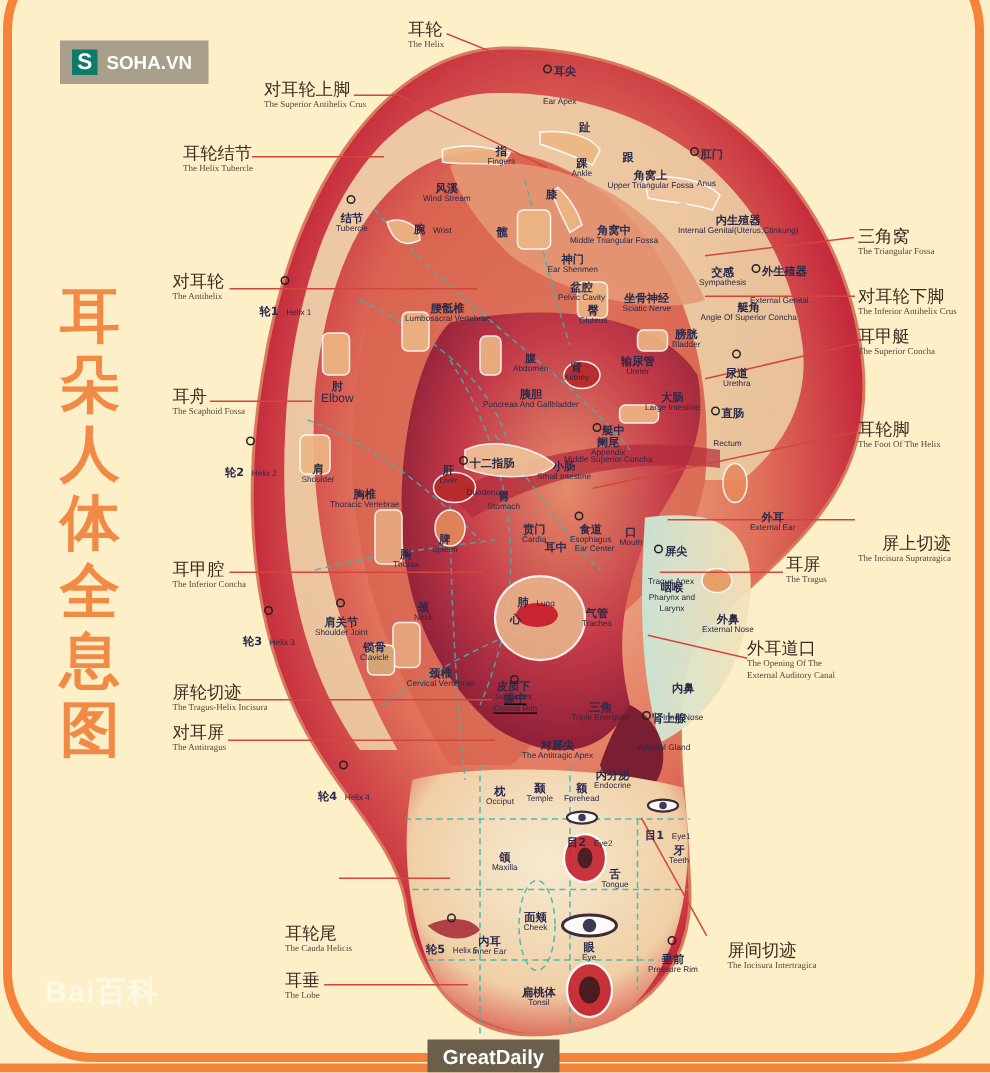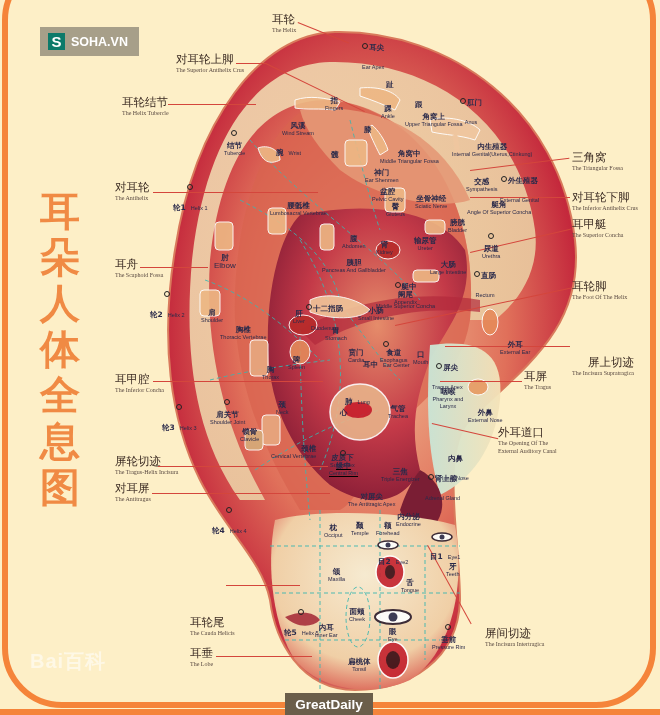--- a/index.html
+++ b/index.html
@@ -479,21 +479,21 @@
     <span class="en">Trachea</span>
   </div>
 <div class="pt" style="left:468px;top:408px;">
     <span class="zh">外鼻</span>
     <span class="en">External Nose</span>
   </div>
 <div class="pt" style="left:240px;top:427px;">
     <span class="zh">锁骨</span>
     <span class="en">Clavicle</span>
   </div>
-<div class="pt" style="left:271px;top:444px;text-align:right;">
+<div class="pt" style="left:271px;top:444px;">
     <span class="zh">颈椎</span>
     <span class="en">Cervical Vertebrae</span>
   </div>
 <div class="pt inline" style="left:442px;top:446px;"><span class="zh">内鼻</span><br><span class="en">Inner Nose</span></div>
 <div class="pt" style="left:330px;top:453px;">
     <span class="zh">皮质下</span>
     <span class="en">Subcortex</span>
   </div>
 <div class="pt" style="left:329px;top:442px;text-decoration:underline;"><span class="dot"></span><span class="zh">缘中</span><span class="en">Central Rim</span></div>
 <div class="pt" style="left:381px;top:467px;">

